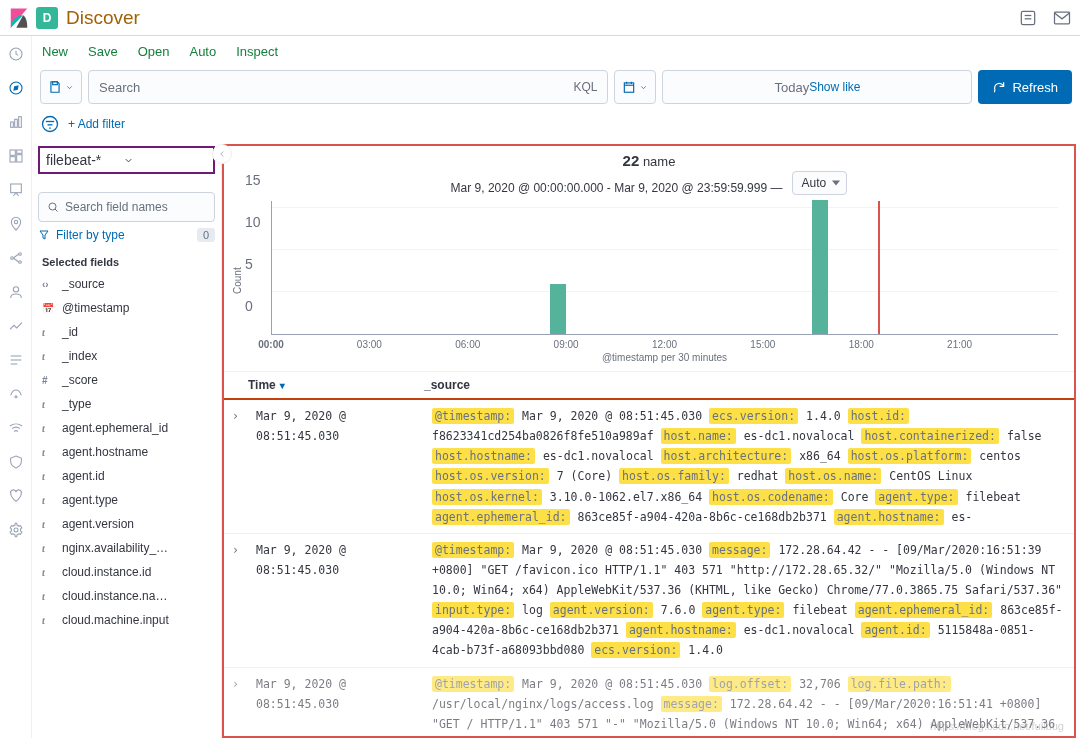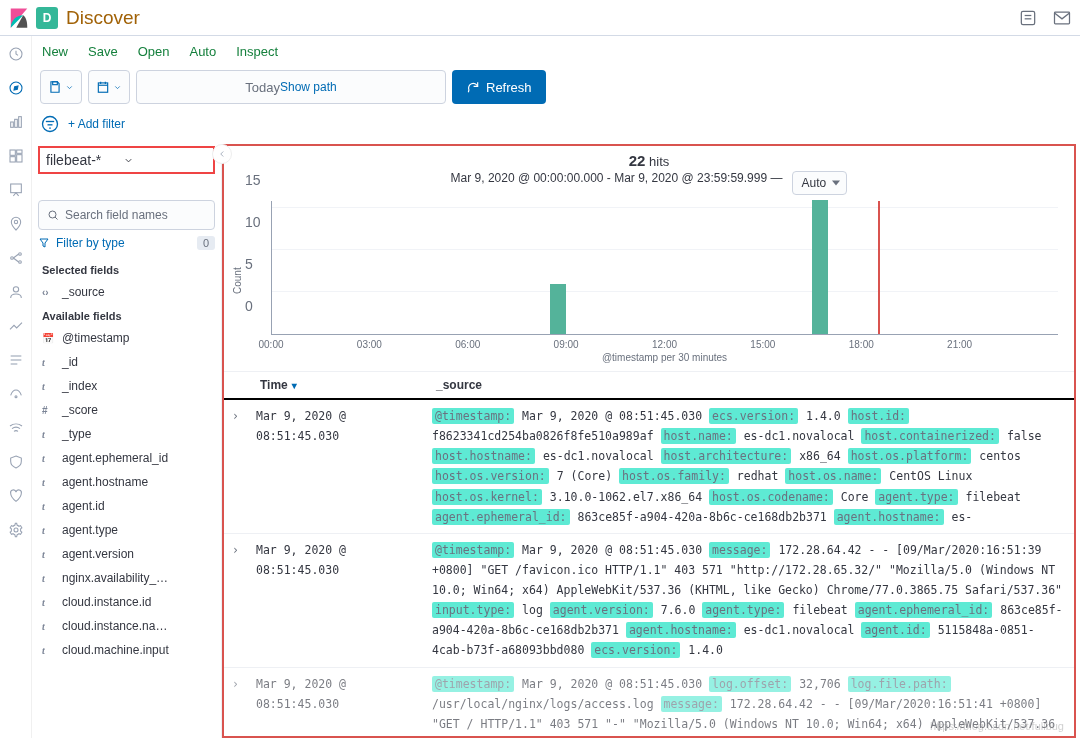--- a/index.html
+++ b/index.html
@@ -38,68 +38,68 @@
 .filterbar { display: flex; align-items: center; padding: 2px 8px 10px 8px; gap: 8px; }
 .filter-pill-icon { width: 20px; height: 20px; color: #006bb4; }
 .add-filter { color: #006bb4; font-size: 12px; cursor: pointer; }
 
 
 .body { flex: 1; display: flex; min-height: 0; }
 
 
 .sidebar { width: 190px; border-right: 1px solid #eef0f4; display: flex; flex-direction: column; position: relative; }
 .collapse-chev { position: absolute; top: 0; right: -11px; width: 20px; height: 20px; border-radius: 50%; background: #fff; border:1px solid #eee; color:#98a2b3; display:flex; align-items:center; justify-content:center; font-size:11px; }
-.index-picker { margin: 2px 6px 24px 6px; border: 2px solid #ef4444; padding: 4px 6px; font-size: 14px; display:flex; align-items:center; gap:22px; }
+.index-picker { margin: 2px 6px 16px 6px; border: 2px solid #701a75; padding: 4px 6px; font-size: 14px; display:flex; align-items:center; gap:22px; }
 .sb-search { margin: 2px 6px 6px 6px; height: 30px; border: 1px solid #cdd3df; border-radius: 4px; display: flex; align-items: center; padding: 0 8px; color: #69707d; font-size: 12px; gap:6px; background:#fbfcfd; }
 .sb-filtertype { margin: 0 6px 8px 6px; display: flex; align-items: center; justify-content: space-between; color: #006bb4; font-size: 12px; }
 .sb-filtertype .badge { background: #e6ebf2; color: #69707d; border-radius: 3px; padding: 1px 6px; font-size: 11px; }
 .sb-section { font-size: 11px; font-weight: 600; color: #343741; padding: 6px 10px 4px 10px; }
 .field-list { overflow-y: auto; flex: 1; }
 .field-item { display: flex; align-items: center; gap: 8px; padding: 5px 10px; font-size: 12px; color: #343741; cursor: pointer; }
 .ftype { width: 12px; font-size: 10px; color: #7b8496; font-style: italic; font-weight: bold; font-family: Georgia, serif; }
 .ftype.cal { font-style: normal; }
 .ftype.hash { font-style: normal; font-family: inherit; }
 
 
 .content { flex: 1; display: flex; flex-direction: column; min-width: 0; border: 2px solid #d9534f; border-top: none; margin: 0 4px 0 0; }
 .content-top-border { border-top: 2px solid #d9534f; }
 .hits-head { text-align: center; padding: 6px 0 2px 0; font-size: 13px; }
 .hits-head b { font-size: 15px; }
-.date-range-row { text-align: center; font-size: 12px; color: #343741; display:flex; align-items:flex-start; justify-content:center; gap:10px; padding-bottom:6px; }
+.date-range-row { text-align: center; font-size: 12px; color: #343741; display:flex; align-items:flex-end; justify-content:center; gap:10px; padding-bottom:6px; }
 .scale-sel { border: 1px solid #cdd3df; border-radius: 4px; padding: 4px 20px 4px 8px; font-size: 12px; color: #343741; background: #fbfcfd; appearance:none; position:relative; }
 .scale-wrap { position: relative; display:inline-block; }
 .scale-wrap::after { content: ""; position:absolute; right:7px; top:50%; width:0;height:0;border-left:4px solid transparent;border-right:4px solid transparent;border-top:5px solid #69707d; transform:translateY(-50%); }
 
 
 .chart-wrap { height: 160px; display: flex; padding: 0 16px 0 6px; }
 .ylabel { writing-mode: vertical-rl; transform: rotate(180deg); font-size: 10px; color: #69707d; text-align: center; padding: 0 2px; }
 .chart { flex: 1; position: relative; }
 .y-axis { position: absolute; left: 0; top: 0; bottom: 26px; width: 24px; }
 .y-tick { position: absolute; left: 0; font-size: 14px; color: #69707d; }
 .plot { position: absolute; left: 26px; right: 0; top: 0; bottom: 26px; border-left: 1px solid #98a2b3; border-bottom: 1px solid #98a2b3; }
 .grid-h { position: absolute; left: 0; right: 0; border-top: 1px solid #f1f3f7; }
 .bar { position: absolute; bottom: 0; background: #54b39a; }
 .red-line { position: absolute; bottom: 0; top: 0; width: 2px; background: #d9534f; }
 .x-axis { position: absolute; left: 26px; right: 0; bottom: 0; height: 26px; }
 .x-tick { position: absolute; top: 4px; font-size: 10px; color: #69707d; transform: translateX(-50%); }
 .xlabel { position: absolute; bottom: -2px; left: 50%; transform: translateX(-50%); font-size: 10px; color: #69707d; }
 
 
 .tbl { flex: 1; display: flex; flex-direction: column; min-height: 0; border-top: 1px solid #eef0f4; margin-top: 10px; }
-.tbl-head { display: flex; padding: 6px 12px; font-size: 12px; font-weight: 600; border-bottom: 2px solid #000000; }
+.tbl-head { display: flex; padding: 6px 0; font-size: 12px; font-weight: 600; border-bottom: 2px solid #c2410c; }
 .col-exp { width: 24px; }
 .col-time { width: 176px; display:flex; align-items:center; gap:4px; }
 .sort-arrow { color:#006bb4; font-size:10px; }
 .col-src { flex: 1; }
 .tbl-body { overflow-y: auto; flex: 1; }
 .tr { display: flex; border-bottom: 1px solid #eef0f4; padding: 6px 8px; font-family: Menlo, Consolas, monospace; font-size: 11.5px; line-height: 1.75; }
 .tr .exp { width: 24px; color: #69707d; cursor: pointer; }
 .tr .time { width: 176px; color: #343741; }
 .tr .src { flex: 1; word-break: break-word; }
-.kv-key { background: #5eead4; color: #6a7280; padding: 1px 3px; border-radius: 2px; margin-right: 1px; }
+.kv-key { background: #fde047; color: #6a7280; padding: 1px 3px; border-radius: 2px; margin-right: 1px; }
 .kv-val { color: #343741; }
 .tr.fade { opacity: 0.65; }
 .watermark { position:absolute; bottom:6px; right:16px; font-size:11px; color:rgba(120,120,120,0.35); }
 </style>
 </head>
 <body>
 
 <div class="topbar">
   <svg class="k-logo" viewBox="0 0 32 32">
       <path fill="#f04e98" d="M4 2h24L4 30z"></path>
@@ -201,35 +201,39 @@
 
   <div class="querybar">
     <div class="q-pill q-iconbtn">
       <svg width="14" height="14" viewBox="0 0 24 24" fill="none" stroke="#006bb4" stroke-width="2">
           <path d="M5 3h11l3 3v15H5z"></path>
           <rect x="8" y="3" width="8" height="5"></rect>
         </svg>
       <svg width="9" height="9" viewBox="0 0 24 24" fill="none" stroke="#006bb4" stroke-width="2">
           <polyline points="6,9 12,15 18,9"></polyline>
         </svg>
+    </div>
+    <div class="q-pill q-search">
+      <span>Search</span>
+      <span class="q-kql">KQL</span>
     </div>
     <div class="q-pill q-iconbtn">
       <svg width="14" height="14" viewBox="0 0 24 24" fill="none" stroke="#006bb4" stroke-width="2">
           <rect x="4" y="5" width="16" height="16"></rect>
           <line x1="4" y1="9" x2="20" y2="9"></line>
           <line x1="8" y1="3" x2="8" y2="7"></line>
           <line x1="16" y1="3" x2="16" y2="7"></line>
         </svg>
       <svg width="9" height="9" viewBox="0 0 24 24" fill="none" stroke="#006bb4" stroke-width="2">
           <polyline points="6,9 12,15 18,9"></polyline>
         </svg>
     </div>
     <div class="q-pill q-date">
       <span>Today</span>
-      <span class="q-show">Show path</span>
+      <span class="q-show">Show like</span>
     </div>
     <button class="refresh-btn">
       <svg width="14" height="14" viewBox="0 0 24 24" fill="none" stroke="#fff" stroke-width="2">
           <path d="M20 11A8 8 0 105 17l-1 4"></path>
           <polyline points="20,4 20,11 13,11"></polyline>
         </svg>
       <span>Refresh</span>
     </button>
   </div>
 
@@ -273,21 +277,20 @@
         </span>
         <span class="badge">0</span>
       </div>
       <div class="sb-section">Selected fields</div>
       <div id="selected-fields">
           <div class="field-item">
             <span class="ftype hash">‹›</span>
             <span>_source</span>
           </div>
         </div>
-      <div class="sb-section">Available fields</div>
       <div class="field-list" id="available-fields">
           <div class="field-item">
             <span class="ftype cal">📅</span>
             <span>@timestamp</span>
           </div>
           <div class="field-item">
             <span class="ftype ">t</span>
             <span>_id</span>
           </div>
           <div class="field-item">
@@ -336,21 +339,21 @@
           </div>
           <div class="field-item">
             <span class="ftype ">t</span>
             <span>cloud.machine.input</span>
           </div>
         </div>
     </div>
 
     <div class="content content-top-border">
       <div class="hits-head">
-        <b>22</b>&nbsp;<span>hits</span>
+        <b>22</b>&nbsp;<span>name</span>
       </div>
       <div class="date-range-row">
         <span>Mar 9, 2020 @ 00:00:00.000 - Mar 9, 2020 @ 23:59:59.999 —</span>
         <span class="scale-wrap">
           <select class="scale-sel">
             <option>Auto</option>
           </select>
         </span>
       </div>
 
@@ -365,21 +368,21 @@
             </div>
             <div class="plot">
               <div class="grid-h" style="bottom: 41.875px;"></div>
               <div class="grid-h" style="bottom: 83.75px;"></div>
               <div class="grid-h" style="bottom: 125.625px;"></div>
               <div class="bar" style="left: 35.4167%; width: 2%; height: 50.25px;"></div>
               <div class="bar" style="left: 68.75%; width: 2%; height: 134px;"></div>
               <div class="red-line" style="left: 77.0833%;"></div>
             </div>
             <div class="x-axis">
-              <div class="x-tick" style="left: 0%;">00:00</div>
+              <div class="x-tick" style="left: 0%; font-weight: bold;">00:00</div>
               <div class="x-tick" style="left: 12.5%;">03:00</div>
               <div class="x-tick" style="left: 25%;">06:00</div>
               <div class="x-tick" style="left: 37.5%;">09:00</div>
               <div class="x-tick" style="left: 50%;">12:00</div>
               <div class="x-tick" style="left: 62.5%;">15:00</div>
               <div class="x-tick" style="left: 75%;">18:00</div>
               <div class="x-tick" style="left: 87.5%;">21:00</div>
               <div class="xlabel">@timestamp per 30 minutes</div>
             </div>
           </div>

